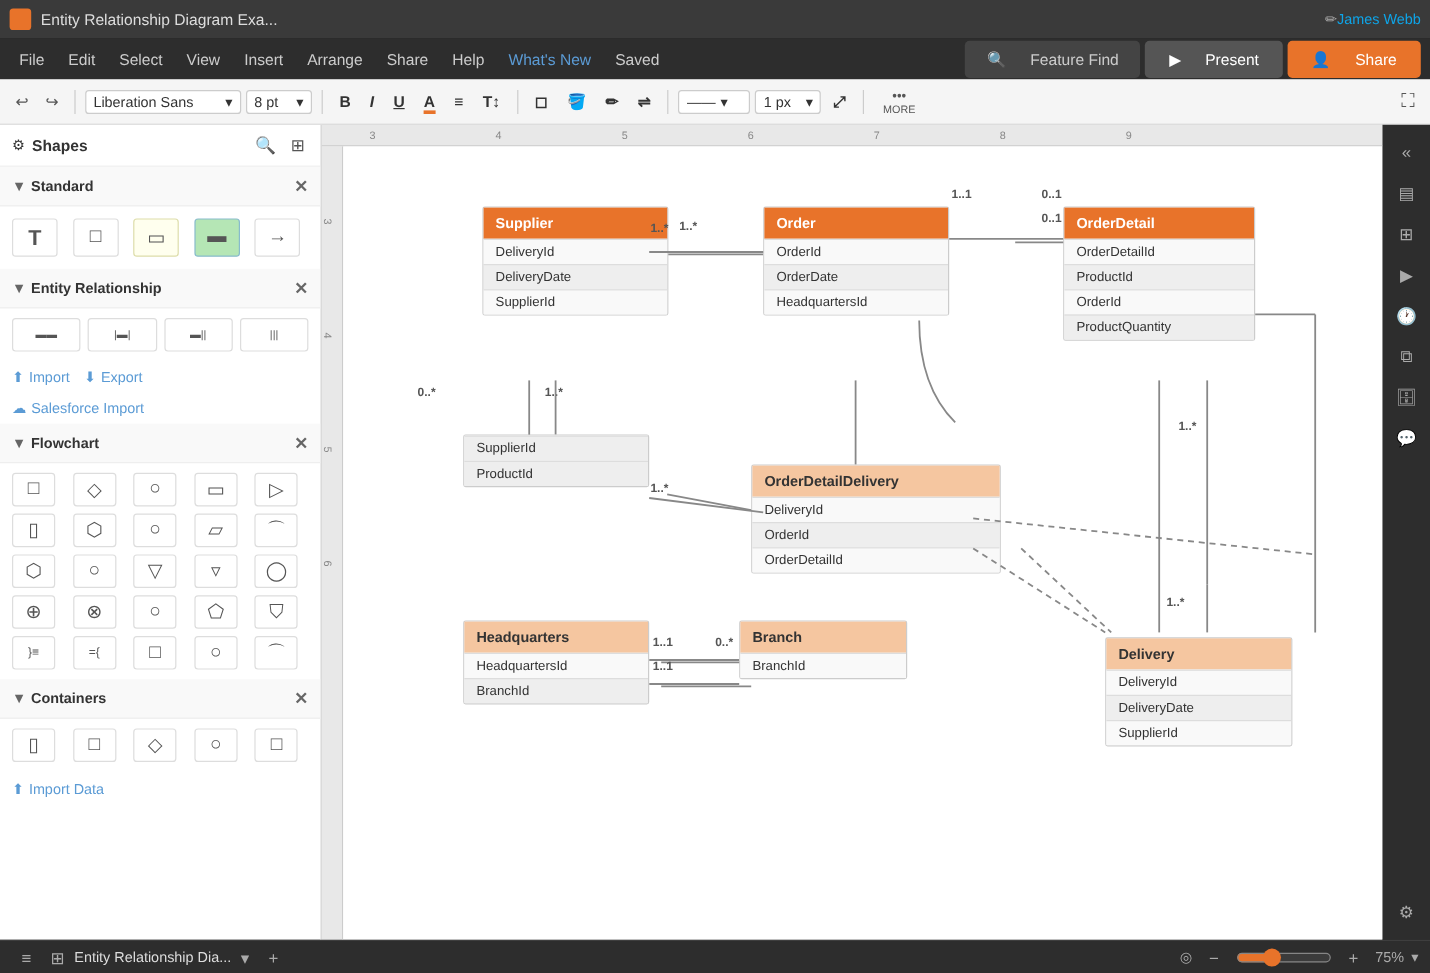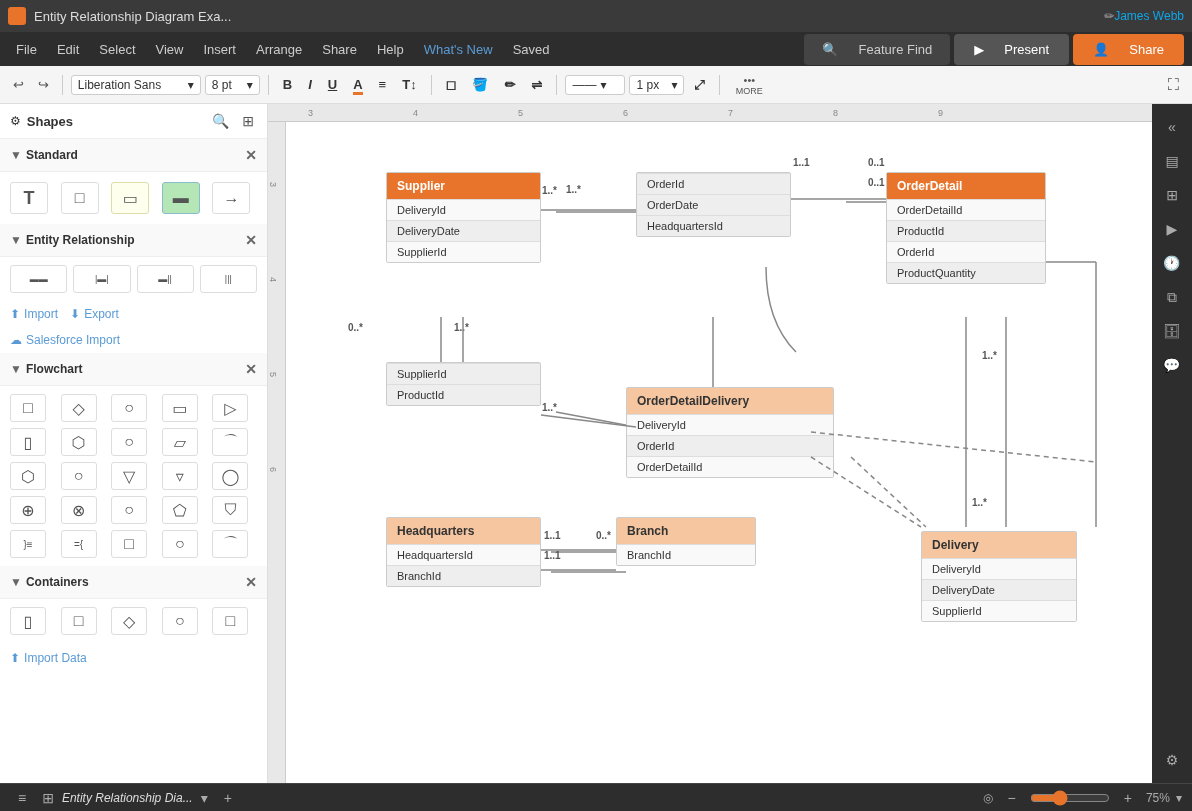--- a/index.html
+++ b/index.html
@@ -65,21 +65,21 @@
     .ruler-v { position: absolute; top: 18px; left: 0; width: 18px; bottom: 0; background: #e8e8e8; border-right: 1px solid #ccc; }
     .canvas-content { position: absolute; top: 18px; left: 18px; right: 0; bottom: 0; background: white; overflow: hidden; }
 
     
     #right-sidebar { width: 40px; background: #2d2d2d; display: flex; flex-direction: column; align-items: center; padding: 8px 0; gap: 4px; }
     .right-btn { width: 30px; height: 30px; display: flex; align-items: center; justify-content: center; color: #aaa; cursor: pointer; border-radius: 4px; font-size: 14px; }
 
     
     #bottombar { height: 28px; background: #2d2d2d; display: flex; align-items: center; padding: 0 10px; color: #aaa; font-size: 12px; border-top: 1px solid #444; }
     .bottom-btn { padding: 2px 8px; background: none; border: none; color: #aaa; cursor: pointer; font-size: 14px; border-radius: 3px; }
-    .diagram-name { color: #ddd; font-size: 12px; font-style: italic; }
+    .diagram-name { color: #ddd; font-size: 12px; }
     .bottom-spacer { flex: 1; }
     .zoom-area { display: flex; align-items: center; gap: 6px; color: #aaa; }
     .zoom-slider { width: 80px; accent-color: #e8732a; }
     .er-entity { position: absolute; border: 1px solid #ccc; border-radius: 2px; font-size: 11px; min-width: 140px; background: white; }
     .er-entity-header { padding: 6px 10px; font-weight: bold; font-size: 12px; color: #333; }
     .er-entity-row { padding: 4px 10px; border-top: 1px solid #ddd; background: #f9f9f9; }
     .er-entity-row:nth-child(odd) { background: #eee; }
     .header-orange { background: #e8732a; color: white; }
     .header-light-orange { background: #f5c6a0; color: #333; }
 
@@ -315,28 +315,29 @@
         <line x1="720" y1="365" x2="720" y2="405"></line>
 
         <line x1="265" y1="430" x2="340" y2="430"></line>
 
         <line x1="265" y1="450" x2="340" y2="450"></line>
       </svg>
 
       <div class="relation-label" style="left:280px;top:62px;">1..*</div>
       <div class="relation-label" style="left:340px;top:62px;"></div>
 
-      <div class="er-entity" style="left:100px;top:50px;width:155px;">
+      <div class="er-entity" style="left:116px;top:50px;width:155px;">
         <div class="er-entity-header header-orange">Supplier</div>
         <div class="er-entity-row">DeliveryId</div>
         <div class="er-entity-row" style="background:#eee;">DeliveryDate</div>
         <div class="er-entity-row">SupplierId</div>
       </div>
 
       <div class="er-entity" style="left:350px;top:50px;width:155px;">
+        <div class="er-entity-header header-orange">Order</div>
         <div class="er-entity-row">OrderId</div>
         <div class="er-entity-row" style="background:#eee;">OrderDate</div>
         <div class="er-entity-row">HeadquartersId</div>
       </div>
 
       <div class="er-entity" style="left:600px;top:50px;width:160px;">
         <div class="er-entity-header header-orange">OrderDetail</div>
         <div class="er-entity-row">OrderDetailId</div>
         <div class="er-entity-row" style="background:#eee;">ProductId</div>
         <div class="er-entity-row">OrderId</div>

